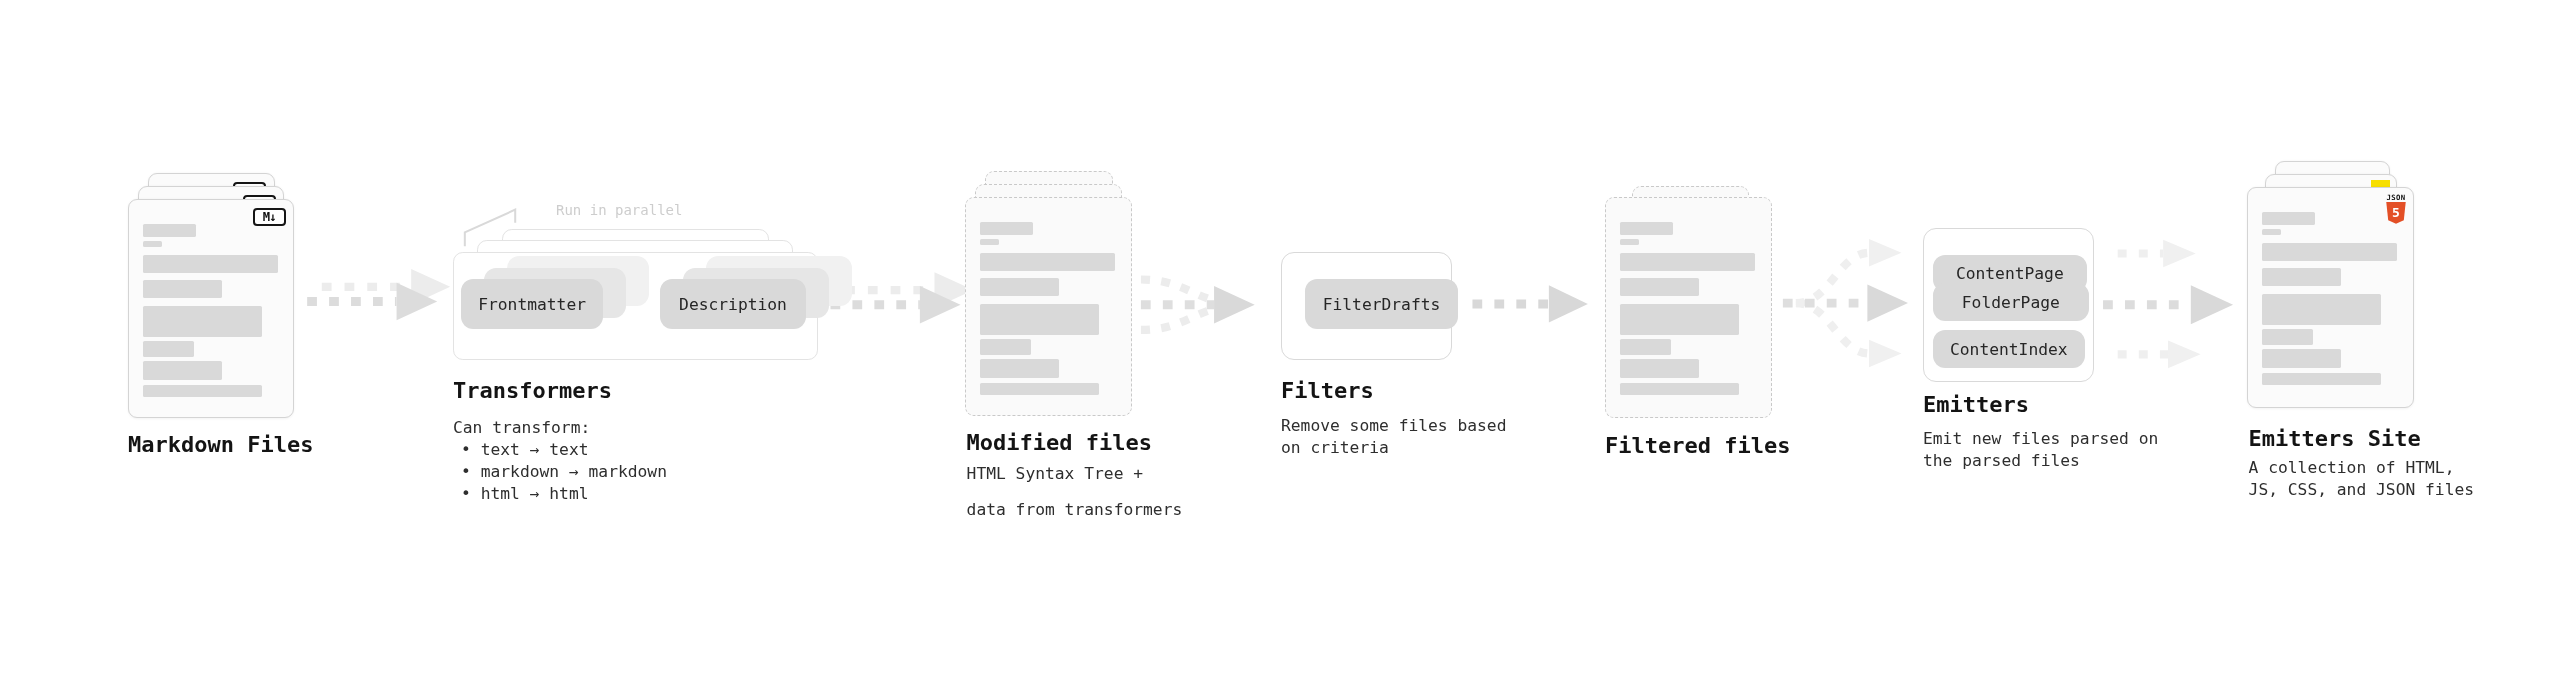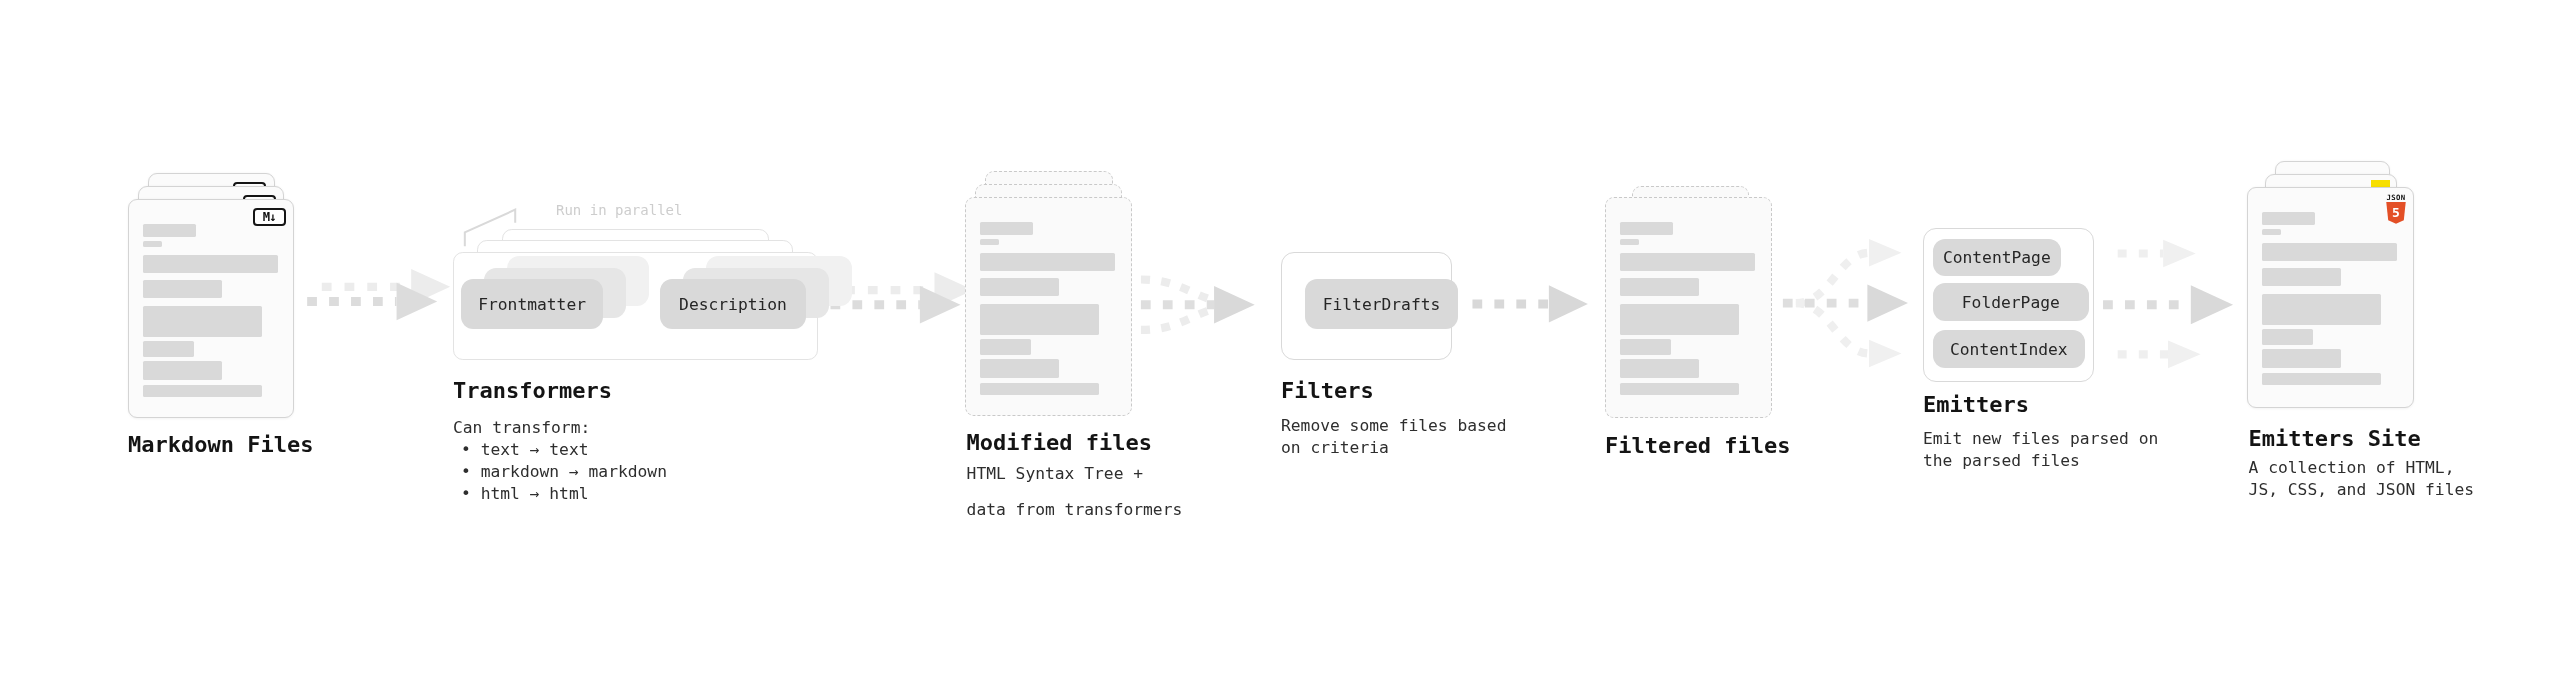--- a/index.html
+++ b/index.html
@@ -191,21 +191,21 @@
       <i class="bar b5"></i>
         <i class="bar b6"></i>
         <i class="bar b7"></i>
         <i class="bar b8"></i>
     </div>
     <div class="stage-label" style="left:0px;top:249px">Filtered files</div>
   </div>
 
   <div class="stage" style="left:1923px;top:228px">
     <div class="outerbox" style="left:0px;top:0px;width:171px;height:154px"></div>
-    <div class="gbox" style="left:9.8px;top:11px;width:128px;height:37px">ContentPage</div>
+    <div class="gbox" style="left:9.8px;top:27px;width:154px;height:37px">ContentPage</div>
     <div class="gbox" style="left:9.8px;top:55px;width:156px;height:38px">FolderPage</div>
     <div class="gbox" style="left:9.8px;top:102px;width:152px;height:38px">ContentIndex</div>
     <div class="stage-label" style="left:0px;top:164px">Emitters</div>
     <div class="desc" style="left:0px;top:200px">Emit new files parsed on</div>
     <div class="desc" style="left:0px;top:222px">the parsed files</div>
   </div>
 
   <div class="stage" style="left:2247px;top:161px">
     <div class="card" style="left:28.4px;top:0px;width:115px;height:219px">
       <div class="css-badge">CSS</div>

